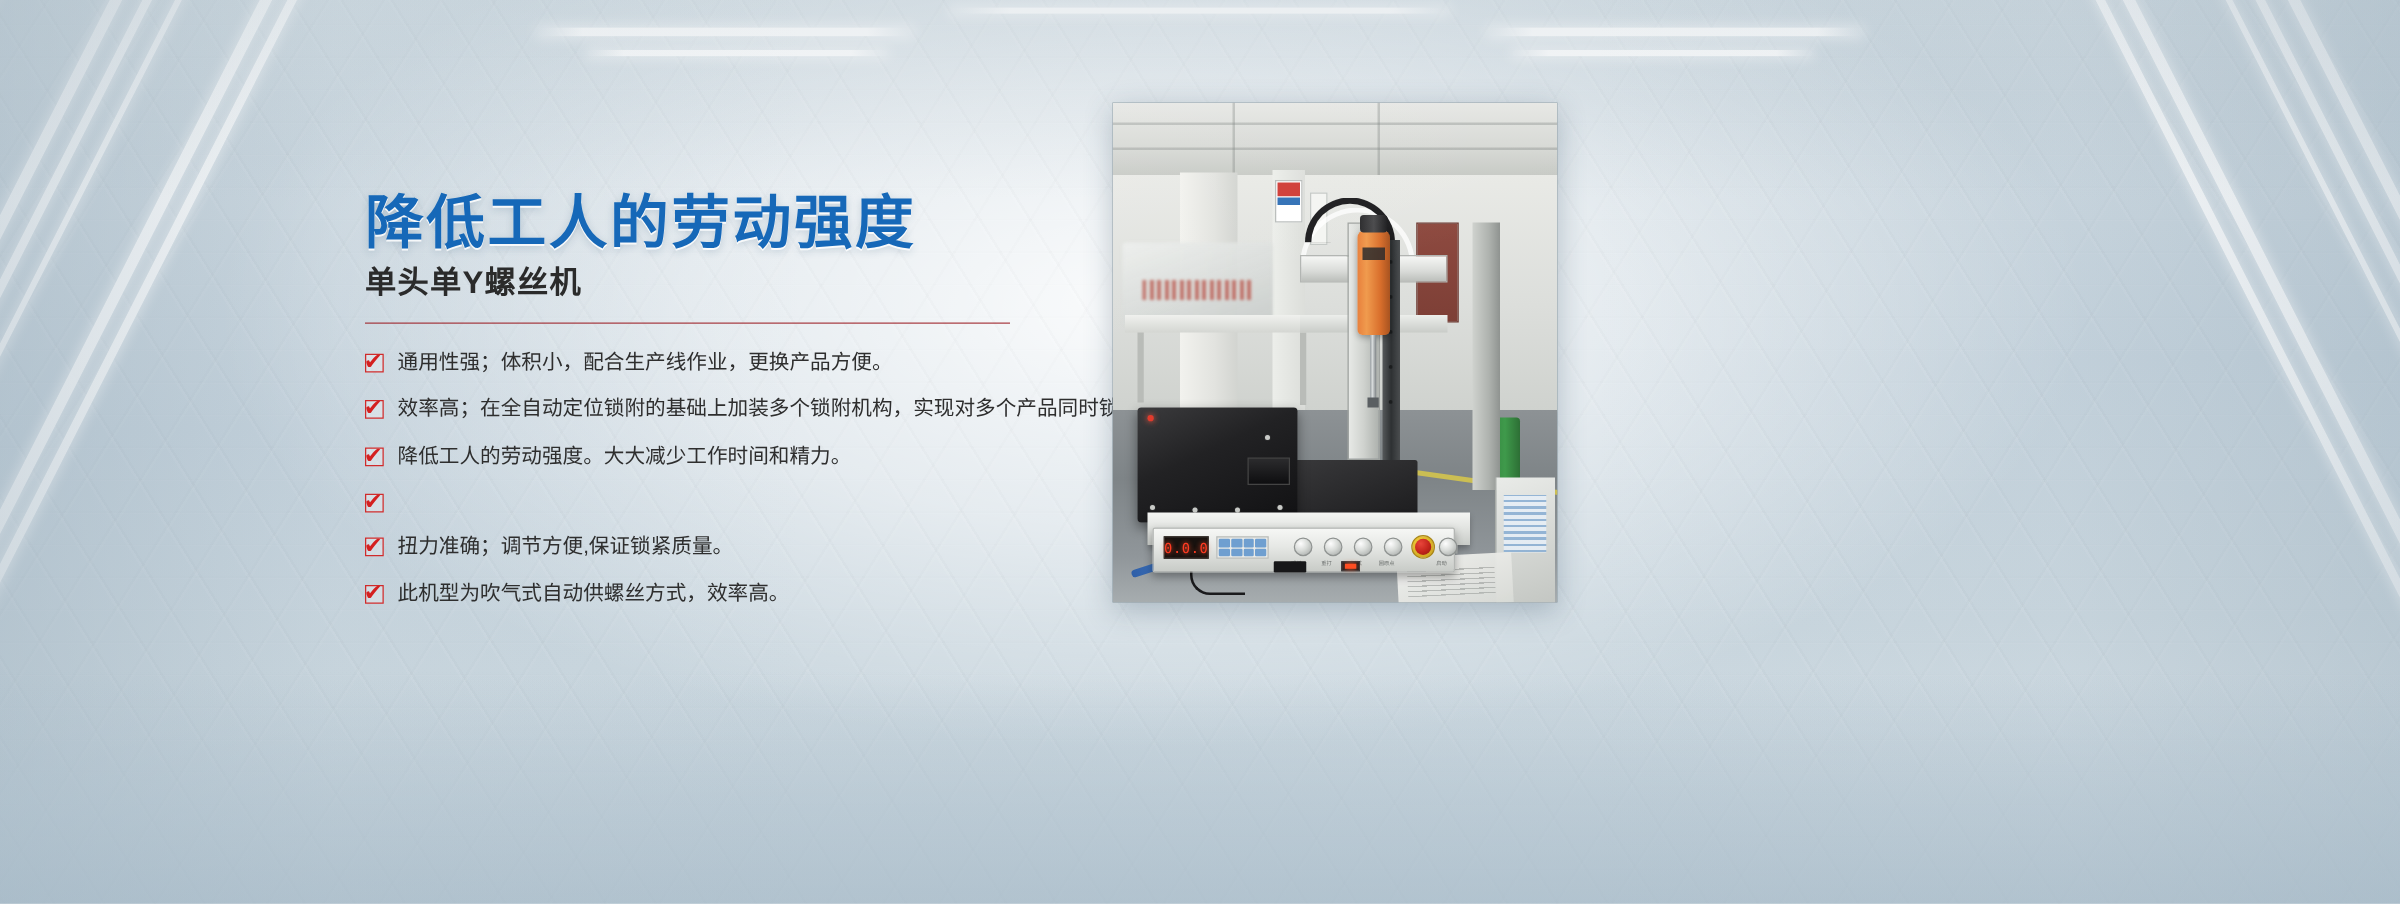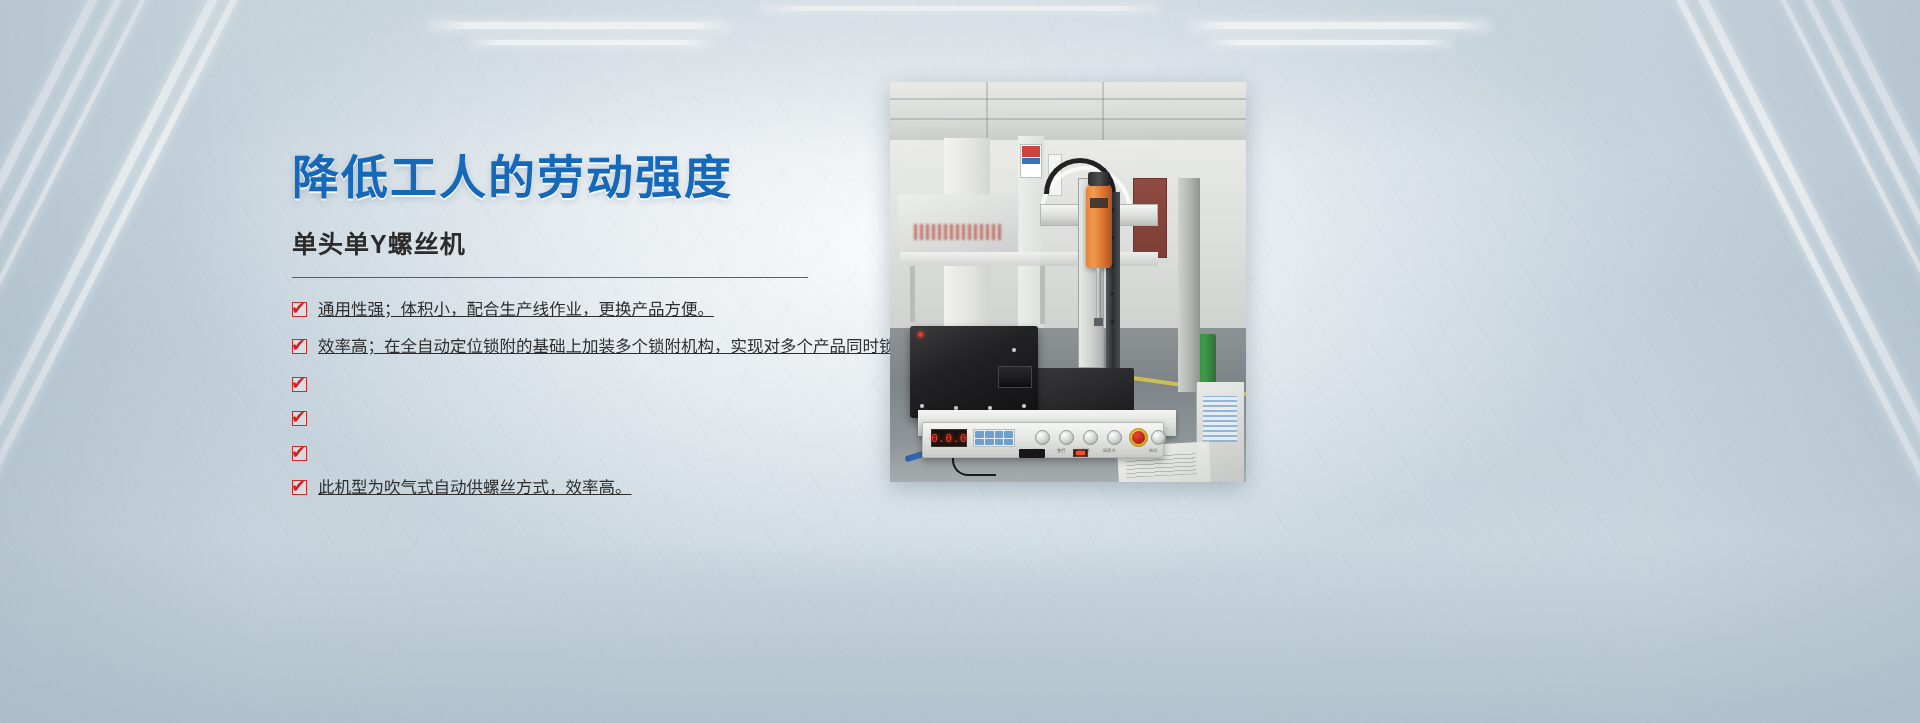--- a/index.html
+++ b/index.html
@@ -65,21 +65,21 @@
   .content {
     position:absolute; left:292px; top:152px; width:600px; z-index:6;
   }
   .headline {
     font-size:47px; font-weight:bold; letter-spacing:2px; line-height:1.12;
     color:#1668b8;
     text-shadow:0 2px 0 rgba(255,255,255,.85), 0 3px 7px rgba(40,80,120,.22);
     white-space:nowrap;
   }
   .subhead {
-    margin-top:19px; font-size:25px; font-weight:600; letter-spacing:1px;
+    font-size:25px; font-weight:600; letter-spacing:1px;
     color:#2b2b2b; white-space:nowrap;
   }
   .rule {
     margin-top:17px; width:516px; height:0;
     border-top:1.5px solid #9c2027;
     opacity:.85;
   }
 
   .features { margin-top:21px; }
   .feature {
@@ -92,21 +92,21 @@
   .check {
     flex:0 0 auto; width:15px; height:15px; position:relative; margin-top:3px;
   }
   .check .box {
     position:absolute; inset:0; border:1.3px solid #cf2b2b; background:rgba(255,255,255,.25);
   }
   .check .tick {
     position:absolute; left:-1px; top:-3px; width:19px; height:19px;
     color:#d42020; font-size:18px; line-height:19px; font-weight:bold;
   }
-  .feature .txt { display:inline-block;text-decoration:underline; }
+  .feature .txt { display:inline-block; }
 
   
   .photo-frame {
     position:absolute; left:890px; top:82px; width:356px; height:400px; z-index:7;
     background:#8fa2ad; padding:0;
     box-shadow:0 6px 22px rgba(60,85,105,.32);
     overflow:hidden;
   }
   .photo { position:absolute; inset:0; overflow:hidden; background:#9aa7ad; }
 
@@ -305,34 +305,36 @@
             <span class="tick">✔</span>
         </span>
         <span class="txt">效率高；在全自动定位锁附的基础上加装多个锁附机构，实现对多个产品同时锁附。</span>
       </div>
 
       <div class="feature">
         <span class="check">
           <span class="box"></span>
             <span class="tick">✔</span>
         </span>
-      </div>
-
-      <div class="feature">
-        <span class="check">
-          <span class="box"></span>
-            <span class="tick">✔</span>
-        </span>
-      </div>
-
-      <div class="feature">
-        <span class="check">
-          <span class="box"></span>
-            <span class="tick">✔</span>
-        </span>
+        <span class="txt">降低工人的劳动强度。大大减少工作时间和精力。</span>
+      </div>
+
+      <div class="feature">
+        <span class="check">
+          <span class="box"></span>
+            <span class="tick">✔</span>
+        </span>
+      </div>
+
+      <div class="feature">
+        <span class="check">
+          <span class="box"></span>
+            <span class="tick">✔</span>
+        </span>
+        <span class="txt">扭力准确；调节方便,保证锁紧质量。</span>
       </div>
 
       <div class="feature">
         <span class="check">
           <span class="box"></span>
             <span class="tick">✔</span>
         </span>
         <span class="txt">此机型为吹气式自动供螺丝方式，效率高。</span>
       </div>
 

